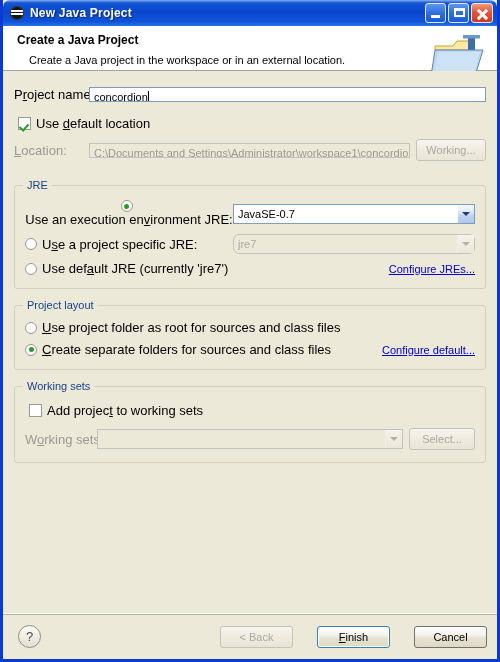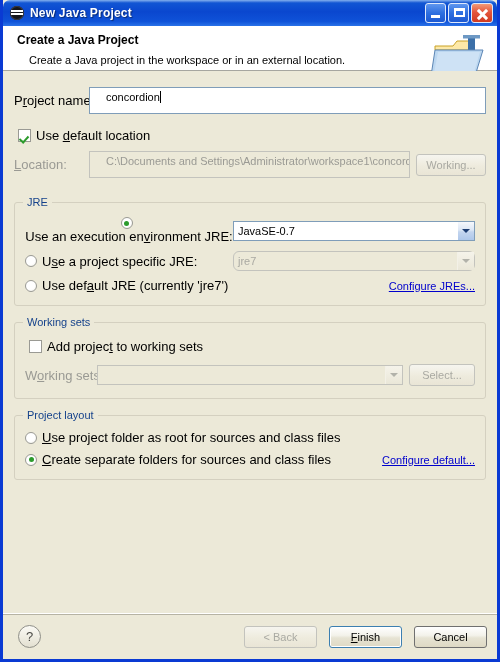--- a/index.html
+++ b/index.html
@@ -170,25 +170,25 @@
   }
   .lbl.dim { color: #9a9a94; }
   u { text-decoration: underline; }
   input.txt:disabled,
   .fakefield.disabled {
     background: #ece9d8;
     color: #9a9a94;
     border: 1px solid #c3c3bd;
   }
   .fakefield {
-    height: 27px;
+    height: 15px;
     box-sizing: border-box;
     border: 1px solid #7f9db9;
     background: #ffffff;
-    padding: 3px 16px;
+    padding: 3px 4px;
     font-size: 11px;
     overflow: hidden;
     white-space: nowrap;
     line-height: 13px;
   }
   .caret {
     display: inline-block;
     width: 1px;
     height: 12px;
     background: #000;
@@ -359,21 +359,21 @@
     font-size: 13px;
     display: flex;
     align-items: center;
     justify-content: center;
     cursor: pointer;
     margin-left: 5px;
   }
   .footer-btns {
     margin-left: auto;
     display: flex;
-    gap: 12px;
+    gap: 24px;
   }
   .footer-btns .btn { min-width: 73px; }
 </style>
 </head>
 <body>
 
 <div class="window">
 
   <div class="titlebar">
     <div class="tb-icon"></div>
@@ -457,55 +457,55 @@
       <div class="row" style="margin-bottom:0;">
         <div class="ctl">
           <span class="radio"></span>
           <span class="lbl">Use def<u>a</u>ult JRE (currently 'jre7')</span>
         </div>
         <a class="link" style="margin-left:auto;">Configure JREs...</a>
       </div>
     </div>
 
     <div class="group" style="margin-top:16px; padding-bottom:12px;">
+      <div class="group-title">Project layout</div>
+
+      <div class="row" style="margin-bottom:7px;">
+        <div class="ctl">
+          <span class="radio"></span>
+          <span class="lbl"><u>U</u>se project folder as root for sources and class files</span>
+        </div>
+      </div>
+
+      <div class="row" style="margin-bottom:0;">
+        <div class="ctl">
+          <span class="radio on"></span>
+          <span class="lbl"><u>C</u>reate separate folders for sources and class files</span>
+        </div>
+        <a class="link" style="margin-left:auto;">Configure default...</a>
+      </div>
+    </div>
+
+    <div class="group" style="margin-top:16px; padding-bottom:12px;">
       <div class="group-title">Working sets</div>
 
       <div class="row" style="margin:2px 0 10px 4px;">
         <div class="ctl">
           <span class="cbox"></span>
           <span class="lbl">Add projec<u>t</u> to working sets</span>
         </div>
       </div>
 
       <div class="row" style="margin-bottom:0;">
         <div class="lbl dim" style="width:72px;">W<u>o</u>rking sets:</div>
         <div class="combo disabled" style="flex:1; margin-right:6px;">
           <span class="val"></span>
           <span class="arrow"></span>
         </div>
         <button class="btn disabled" style="min-width:66px;">Select...</button>
-      </div>
-    </div>
-
-    <div class="group" style="margin-top:16px; padding-bottom:12px;">
-      <div class="group-title">Project layout</div>
-
-      <div class="row" style="margin-bottom:7px;">
-        <div class="ctl">
-          <span class="radio"></span>
-          <span class="lbl"><u>U</u>se project folder as root for sources and class files</span>
-        </div>
-      </div>
-
-      <div class="row" style="margin-bottom:0;">
-        <div class="ctl">
-          <span class="radio on"></span>
-          <span class="lbl"><u>C</u>reate separate folders for sources and class files</span>
-        </div>
-        <a class="link" style="margin-left:auto;">Configure default...</a>
       </div>
     </div>
 
   </div>
 
   <div class="footer">
     <div class="help">?</div>
     <div class="footer-btns">
       <button class="btn disabled">&lt; Back</button>
       <button class="btn default"><u>F</u>inish</button>

